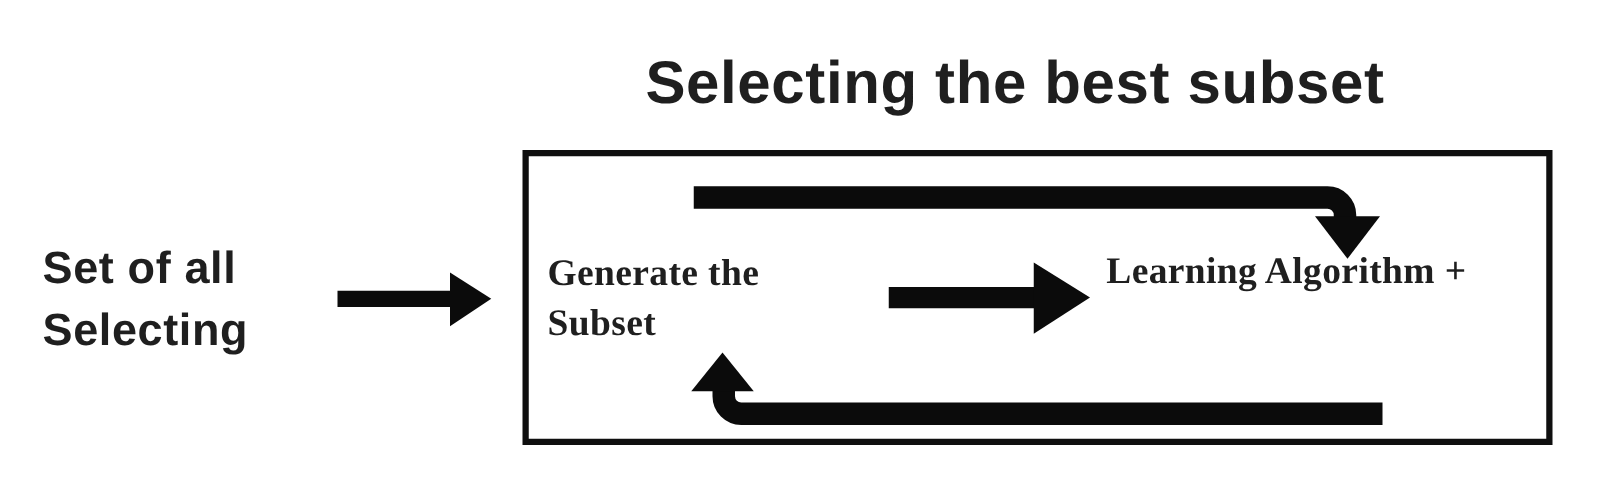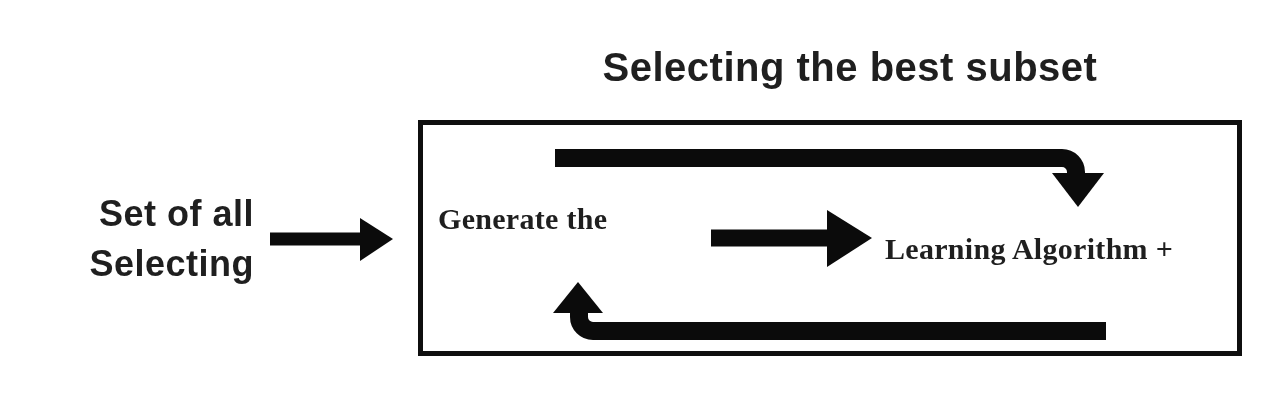--- a/index.html
+++ b/index.html
@@ -13,44 +13,44 @@
     position: relative;
     width: 1279px;
     height: 400px;
     background: var(--background);
     font-family: "Liberation Sans", "DejaVu Sans", sans-serif;
     color: var(--text);
     overflow: hidden;
   }
   .title {
     position: absolute;
-    left: 490px; top: 43px; width: 720px;
-    font-size: 40px; font-weight: bold; letter-spacing: 0.5px;
+    left: 452px; top: 43px; width: 720px;
+    font-size: 48px; font-weight: bold; letter-spacing: 0.5px;
     line-height: 48px; text-align: center; white-space: nowrap;
   }
   .input-label {
     position: absolute;
     left: 34px; top: 189px; width: 220px;
     font-size: 36px; font-weight: bold; letter-spacing: 0.5px;
-    line-height: 50px; text-align: right;
+    line-height: 50px; text-align: left;
   }
   .process-box {
     position: absolute;
     left: 418px; top: 120px; width: 824px; height: 236px;
     box-sizing: border-box;
     border: 5px solid var(--box-border);
     background: transparent;
   }
   .node-label {
     position: absolute;
     font-size: 30px; font-weight: bold; letter-spacing: 0.3px;
     line-height: 40px; text-align: left; white-space: nowrap; font-family: Liberation Serif, serif;
   }
   .generate-label { left: 438px; top: 199px; width: 240px; }
-  .learning-label { left: 885px; top: 197px; width: 360px; margin-top: 32px; }
+  .learning-label { left: 885px; top: 197px; width: 360px; }
   .arrows-layer {
     position: absolute; left: 0; top: 0;
     pointer-events: none;
   }
   .shape-fill { fill: var(--shape); stroke: none; }
   .shape-stroke { stroke: var(--shape); fill: none; }
 </style>
 </head>
 <body>
 
@@ -60,20 +60,21 @@
 
   <div class="input-label">
     <div>Set of all</div>
     <div>Selecting</div>
   </div>
 
   <div class="process-box"></div>
 
   <div class="node-label generate-label">
     <div>Generate the</div>
+    <div>Subset</div>
   </div>
 
   <div class="node-label learning-label">
     <div>Learning Algorithm +</div>
   </div>
 
   <svg class="arrows-layer" width="1279" height="400" viewBox="0 0 1279 400" xmlns="http://www.w3.org/2000/svg">
 
     <g>
       <line class="shape-stroke" x1="270" y1="239" x2="362" y2="239" stroke-width="13"></line>

